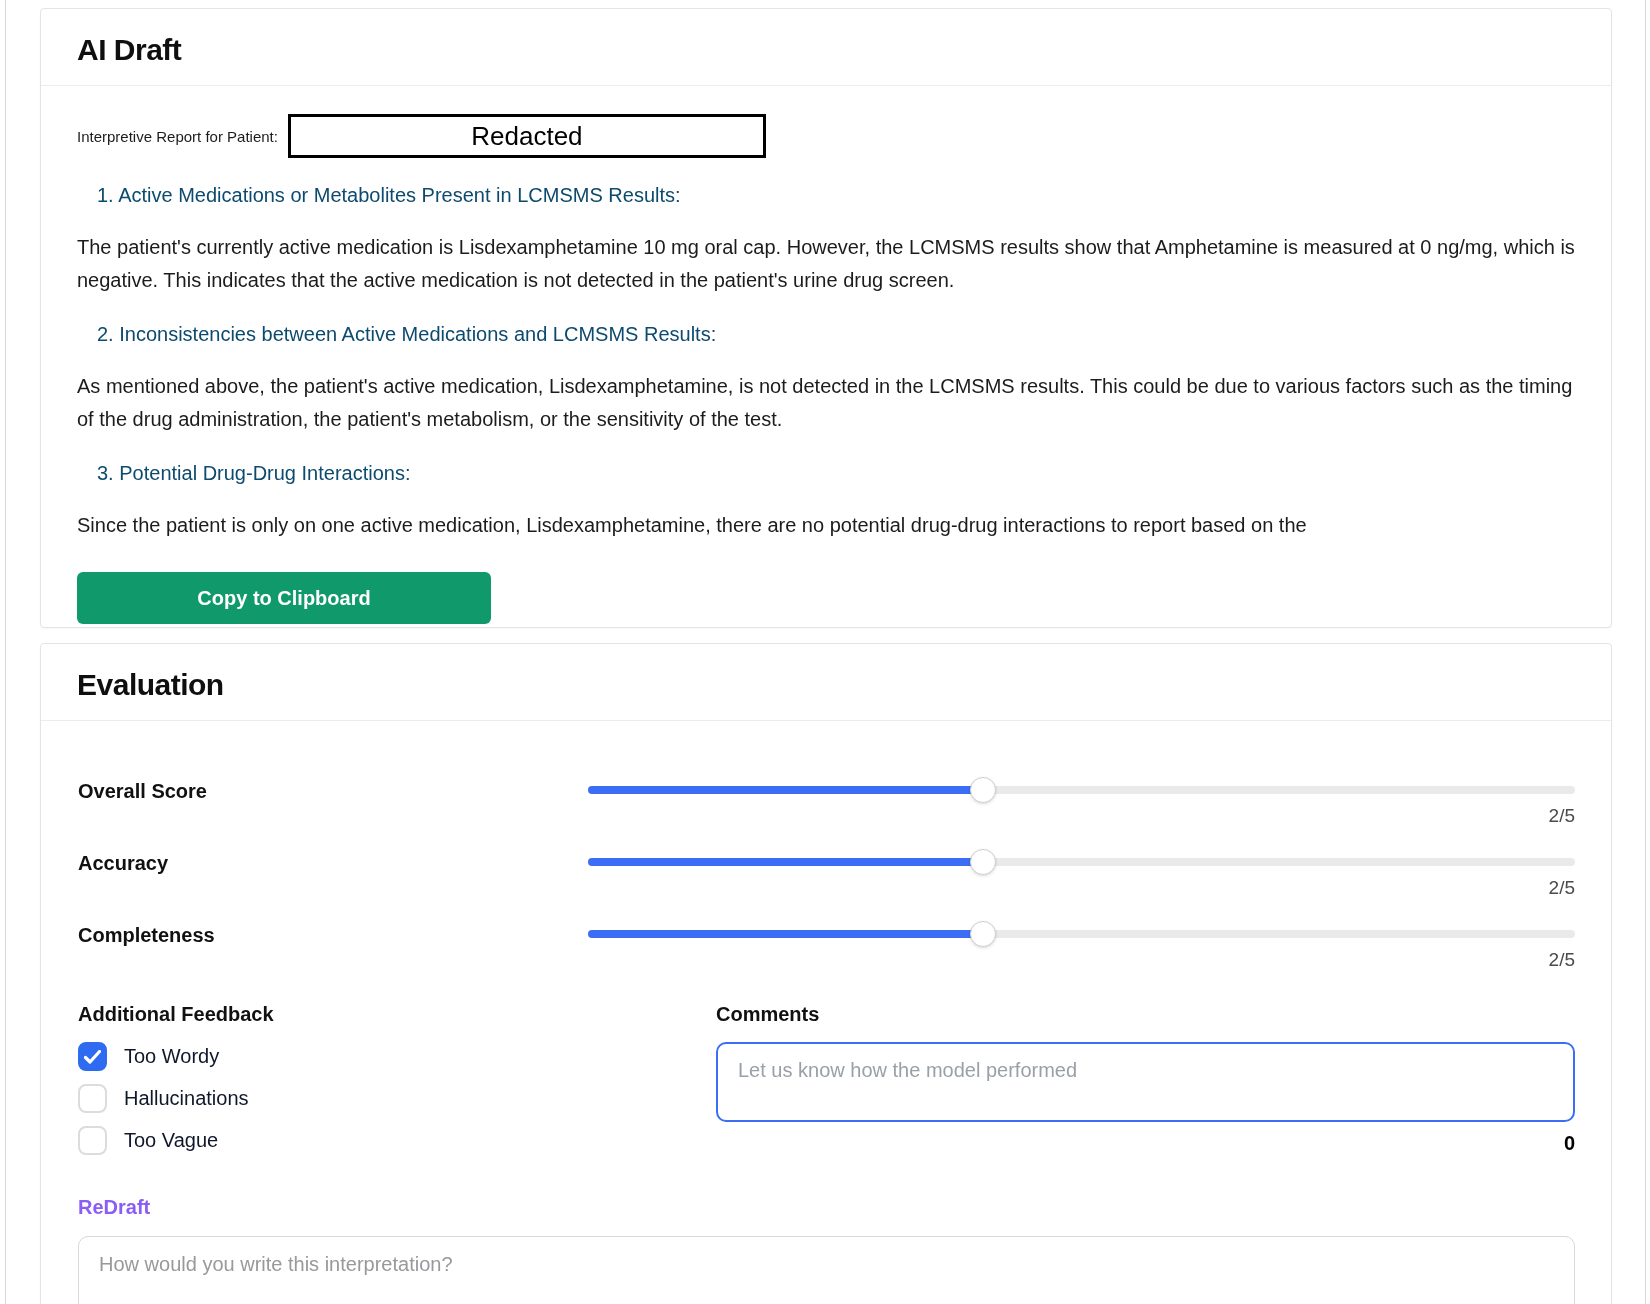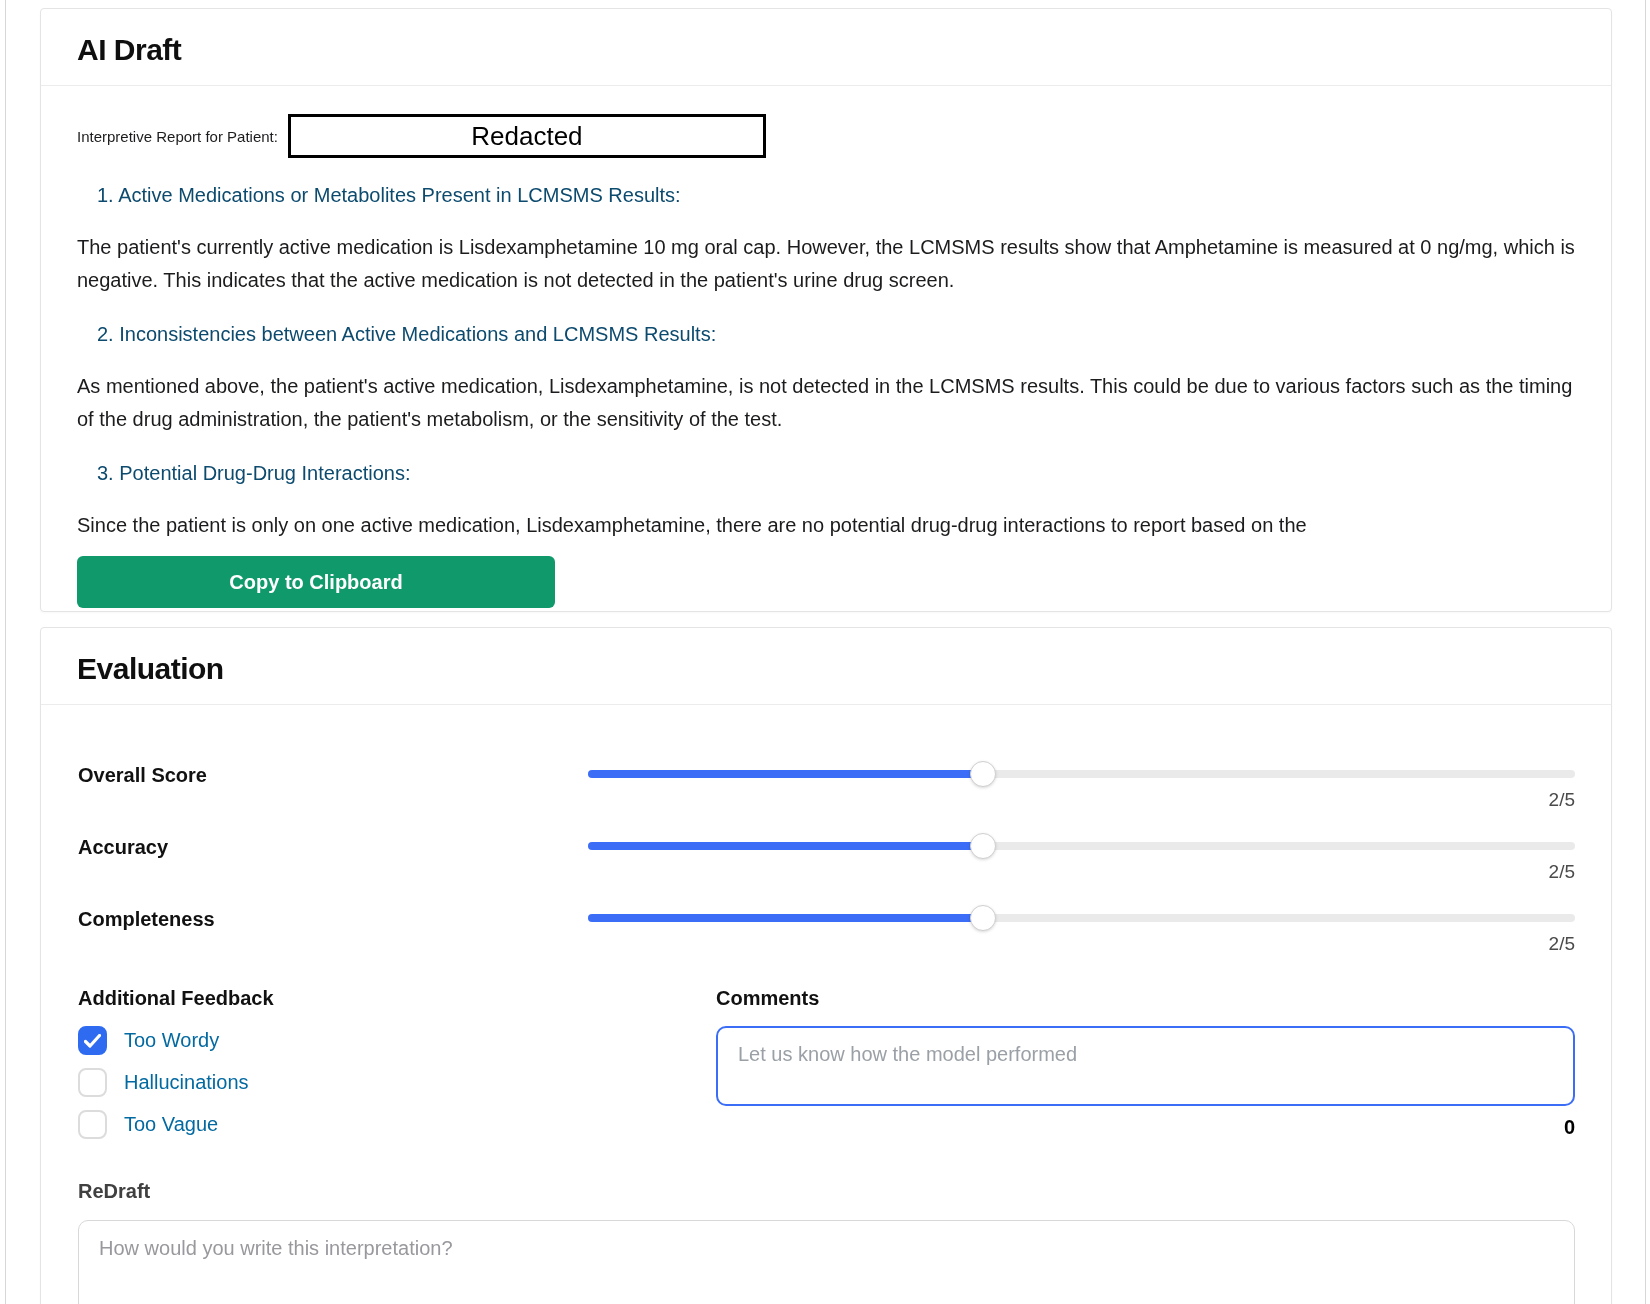--- a/index.html
+++ b/index.html
@@ -37,22 +37,22 @@
   .redacted-box {
     width: 478px; height: 44px;
     border: 3px solid #000;
     display: flex; align-items: center; justify-content: center;
     font-size: 26px; color: #000; background: #fff;
   }
   .sec-h { font-size: 20px; margin: 26px 0 24px 20px; color: #0c4a6e; }
   .sec-p { font-size: 20px; line-height: 33px; margin: 0; color: #1c1c1e; }
   .copy-btn {
     display: block;
-    margin-top: 14px;
-    width: 478px; height: 52px;
+    margin-top: 30px;
+    width: 414px; height: 52px;
     background: #10996a; color: #ffffff;
     border: none; border-radius: 6px;
     font-family: "Liberation Sans", sans-serif;
     font-size: 20px; font-weight: 700;
     cursor: pointer;
   }
   
   .eval-card { margin-top: 15px; height: 742px; }
   .eval-body { padding: 56px 36px 0 37px; }
   .slider-row { display: flex; margin-bottom: 22px; }
@@ -76,34 +76,34 @@
   .check-row { display: flex; align-items: center; gap: 17px; margin-bottom: 13px; cursor: pointer; }
   .checkbox {
     width: 29px; height: 29px; border-radius: 8px;
     background: #fff; border: 2px solid #dcdcdc;
     display: flex; align-items: center; justify-content: center;
     flex: 0 0 29px;
   }
   .checkbox svg { display: none; }
   .checkbox.checked { background: #2e6bf0; border-color: #2e6bf0; }
   .checkbox.checked svg { display: block; }
-  .check-label { font-size: 20px; color: #0369a1; }
+  .check-label { font-size: 20px; color: #0f172a; }
   textarea {
     font-family: "Liberation Sans", sans-serif;
     font-size: 20px; color: #111;
     resize: none; outline: none; display: block; width: 100%;
   }
   .comments-ta {
     height: 80px;
     border: 2px solid #3b6df6; border-radius: 10px;
     padding: 15px 20px;
   }
   .comments-ta::placeholder { color: #9aa0a6; }
   .char-count { text-align: right; font-size: 20px; font-weight: 700; color: #000; margin-top: 10px; }
-  .redraft-label { font-size: 20px; font-weight: 700; color: #404040; margin-top: 28px; }
+  .redraft-label { font-size: 20px; font-weight: 700; color: #8b5cf6; margin-top: 28px; }
   .redraft-ta {
     margin-top: 17px; height: 93px;
     border: 1px solid #d8d8d8; border-radius: 10px;
     padding: 16px 20px;
   }
   .redraft-ta::placeholder { color: #98989d; }
 </style>
 </head>
 <body>
 

